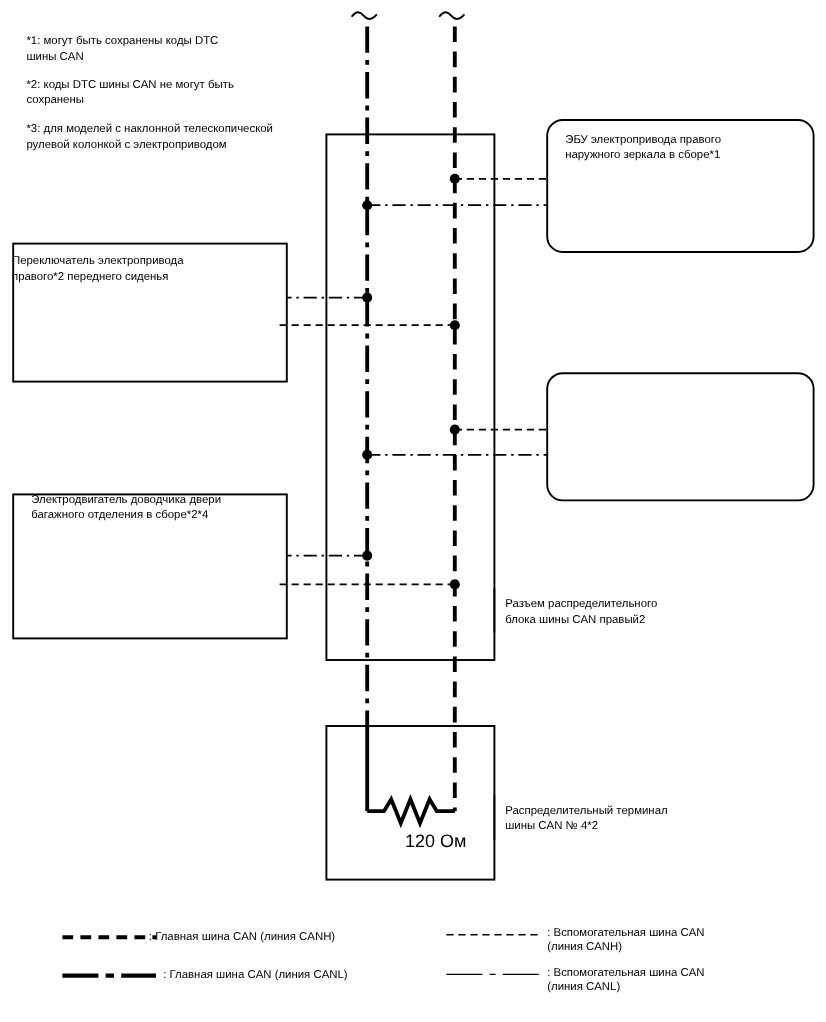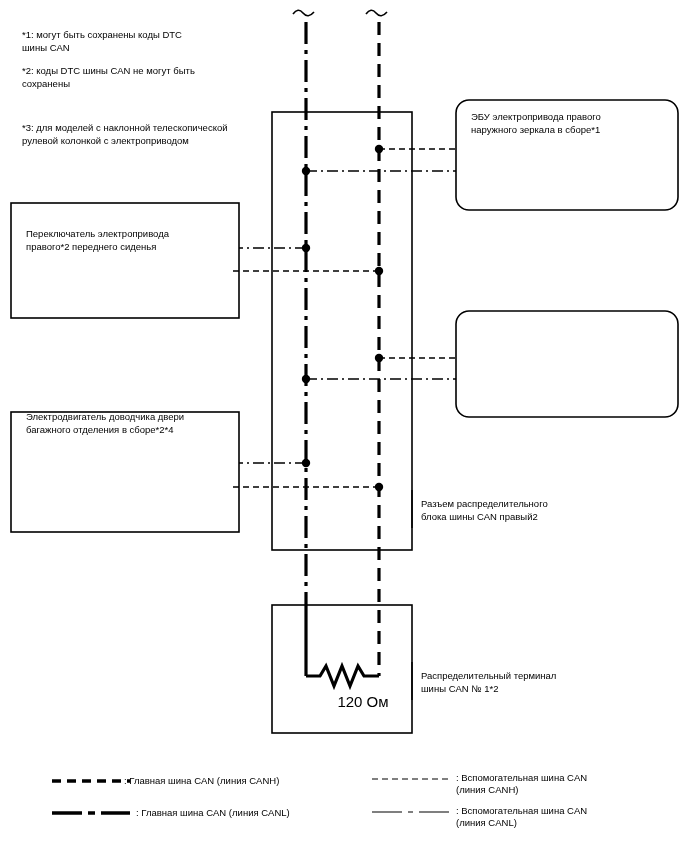--- a/index.html
+++ b/index.html
@@ -72,35 +72,35 @@
 
     <line x1="372" y1="779" x2="450" y2="779" stroke="#000" stroke-width="1.2" stroke-dasharray="6,4"></line>
 
     <line x1="372" y1="812" x2="450" y2="812" stroke="#000" stroke-width="1.2" stroke-dasharray="30,6,5,6"></line>
   </svg>
 
   <div class="note" style="left:22px;top:28px;width:230px;">*1: могут быть сохранены коды DTC
 шины CAN</div>
   <div class="note" style="left:22px;top:64px;width:230px;">*2: коды DTC шины CAN не могут быть
 сохранены</div>
-  <div class="note" style="left:22px;top:101px;width:250px;margin-top:20px;">*3: для моделей с наклонной телескопической
+  <div class="note" style="left:22px;top:101px;width:250px;">*3: для моделей с наклонной телескопической
 рулевой колонкой с электроприводом</div>
 
-  <div class="boxlabel" style="left:26px;top:211px;width:205px;margin-top:16px;">Переключатель электропривода
+  <div class="boxlabel" style="left:10px;top:211px;width:205px;">Переключатель электропривода
 правого*2 переднего сиденья</div>
   <div class="boxlabel" style="left:26px;top:410px;width:205px;">Электродвигатель доводчика двери
 багажного отделения в сборе*2*4</div>
 
   <div class="boxlabel" style="left:471px;top:110px;width:200px;">ЭБУ электропривода правого
 наружного зеркала в сборе*1</div>
 
   <div class="freelabel" style="left:421px;top:497px;width:210px;">Разъем распределительного
 блока шины CAN правый2</div>
   <div class="freelabel" style="left:421px;top:669px;width:210px;">Распределительный терминал
-шины CAN № 1*2</div>
+шины CAN № 4*2</div>
 
   <div class="ohm" style="left:318px;top:696px;width:90px;text-align:center;">120 Ом</div>
 
   <div class="legendtext" style="left:124px;top:775px;width:230px;">: Главная шина CAN (линия CANH)</div>
   <div class="legendtext" style="left:136px;top:807px;width:230px;">: Главная шина CAN (линия CANL)</div>
   <div class="legendtext" style="left:456px;top:772px;width:215px;">: Вспомогательная шина CAN
 (линия CANH)</div>
   <div class="legendtext" style="left:456px;top:805px;width:215px;">: Вспомогательная шина CAN
 (линия CANL)</div>
 

